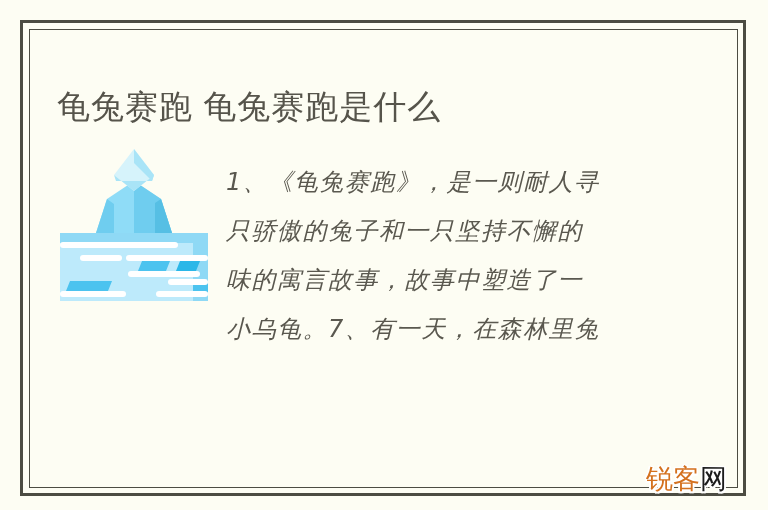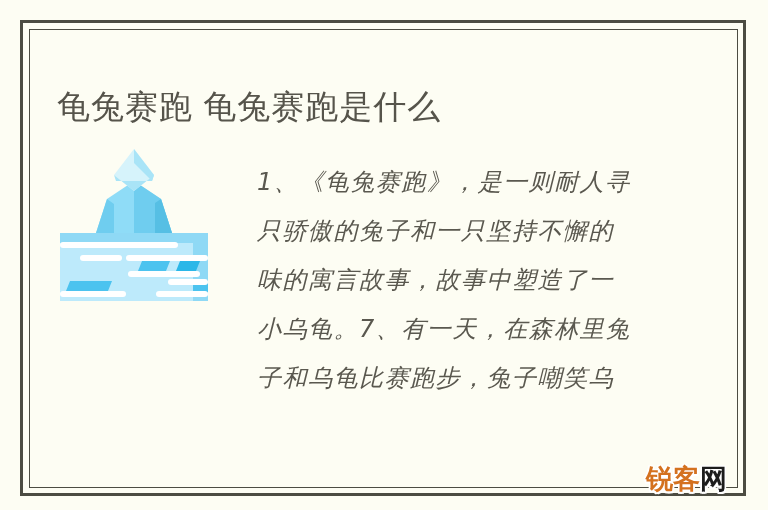--- a/index.html
+++ b/index.html
@@ -68,40 +68,39 @@
     width: 148px;
     height: 160px;
   }
 
   
   .body-copy {
     position: absolute;
     left: 226px;
     top: 158px;
     width: 460px;
-    margin-left: 31px;
   }
   .body-line {
     font-size: 24px;
     line-height: 49px;
     color: #5a584f;
     letter-spacing: 1.5px;
     white-space: nowrap;
     font-family: "DejaVu Sans", "Liberation Serif", serif;
     font-style: italic;
   }
 
   
   .watermark {
     position: absolute;
     left: 646px;
     top: 464px;
     font-size: 27px;
     line-height: 30px;
-    font-weight: bold;
+    font-weight: normal;
     letter-spacing: 0px;
     white-space: nowrap;
     font-family: "DejaVu Sans", "Liberation Sans", sans-serif;
   }
   .wm-a {
     color: #d4711e;
     text-shadow:
       -1.5px -1.5px 0 #ffffff, 1.5px -1.5px 0 #ffffff,
       -1.5px  1.5px 0 #ffffff, 1.5px  1.5px 0 #ffffff,
        0px   -1.5px 0 #ffffff, 0px   1.5px 0 #ffffff,
@@ -155,18 +154,17 @@
       <rect x="0" y="148" width="66" height="6" rx="3" fill="#ffffff"></rect>
       <rect x="96" y="148" width="52" height="6" rx="3" fill="#ffffff"></rect>
     </svg>
   </div>
 
   <div class="body-copy">
     <div class="body-line">1、《龟兔赛跑》，是一则耐人寻</div>
     <div class="body-line">只骄傲的兔子和一只坚持不懈的</div>
     <div class="body-line">味的寓言故事，故事中塑造了一</div>
     <div class="body-line">小乌龟。7、有一天，在森林里兔</div>
-    <div class="body-line">子和乌龟比赛跑步，兔子嘲笑乌</div>
   </div>
 
   <div class="watermark"><span class="wm-a">锐客</span><span class="wm-b">网</span></div>
 
 </div>
 
 </body></html>

